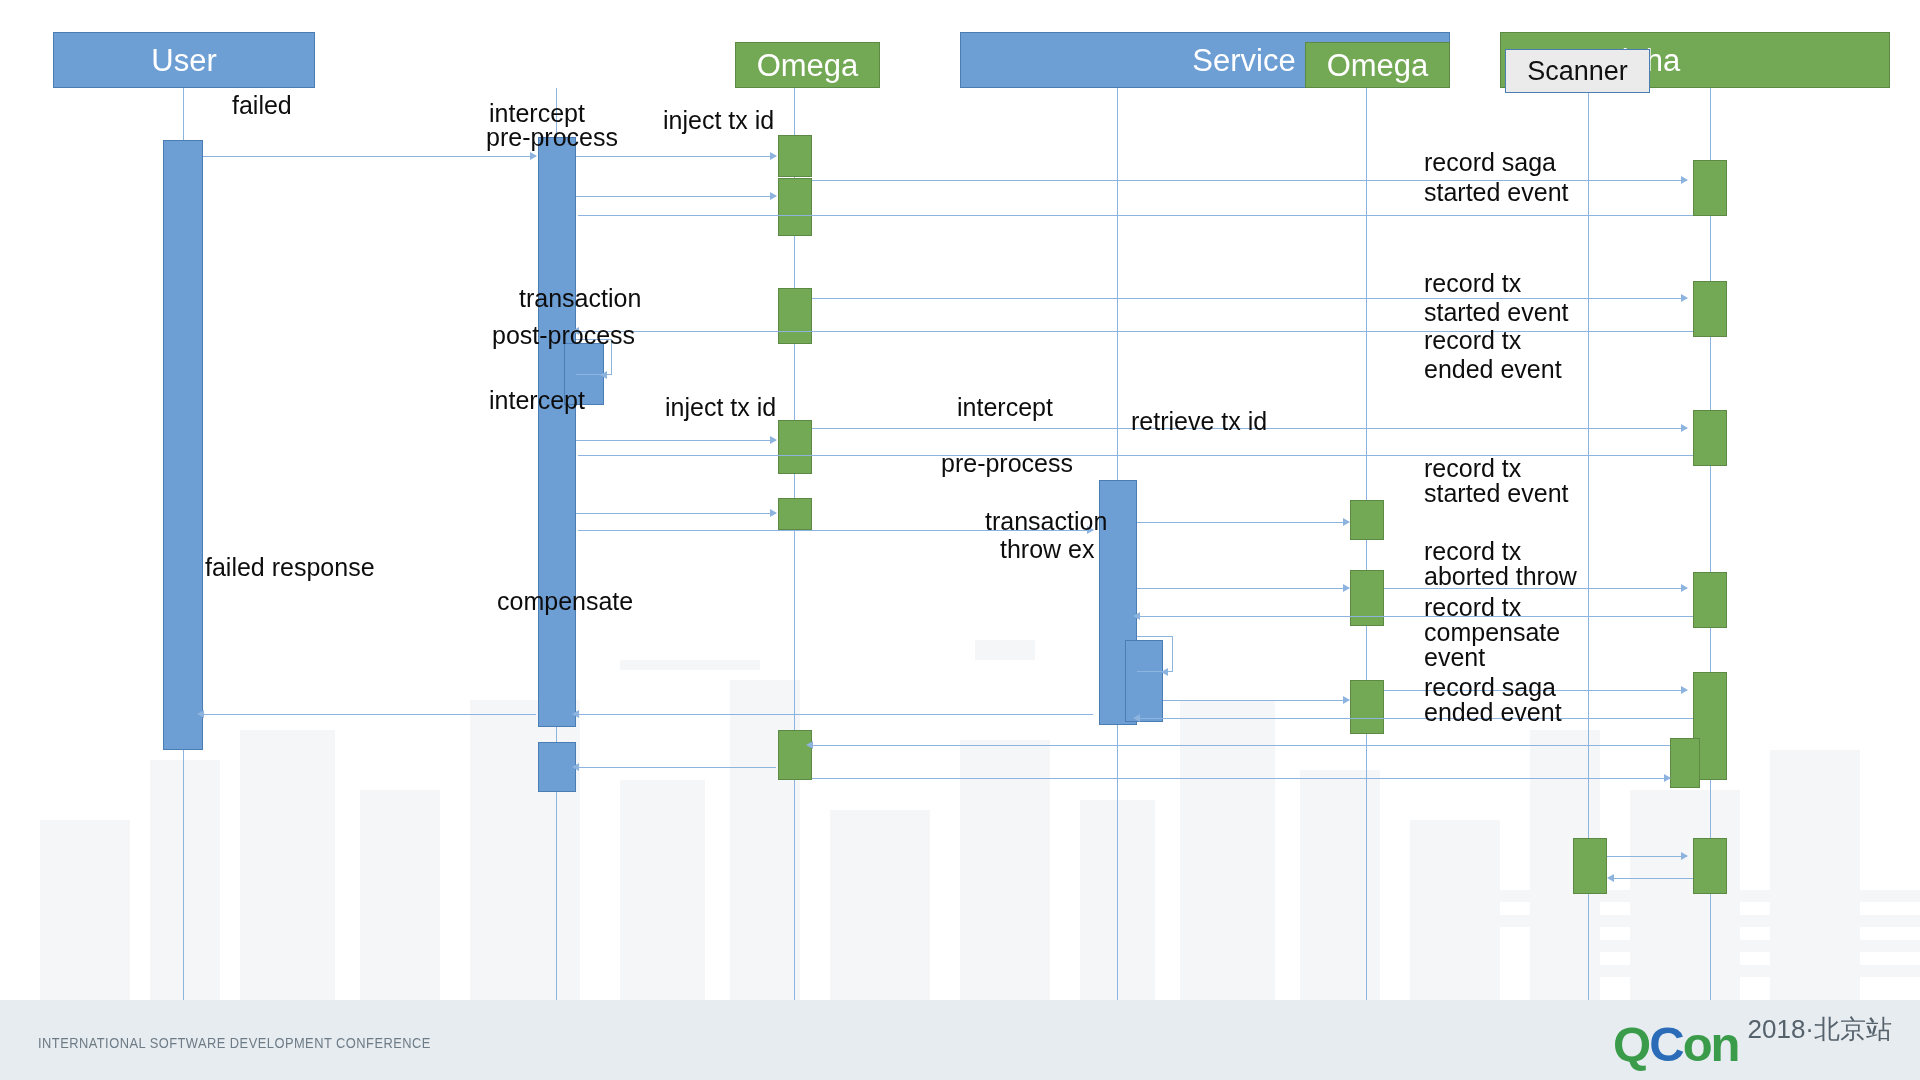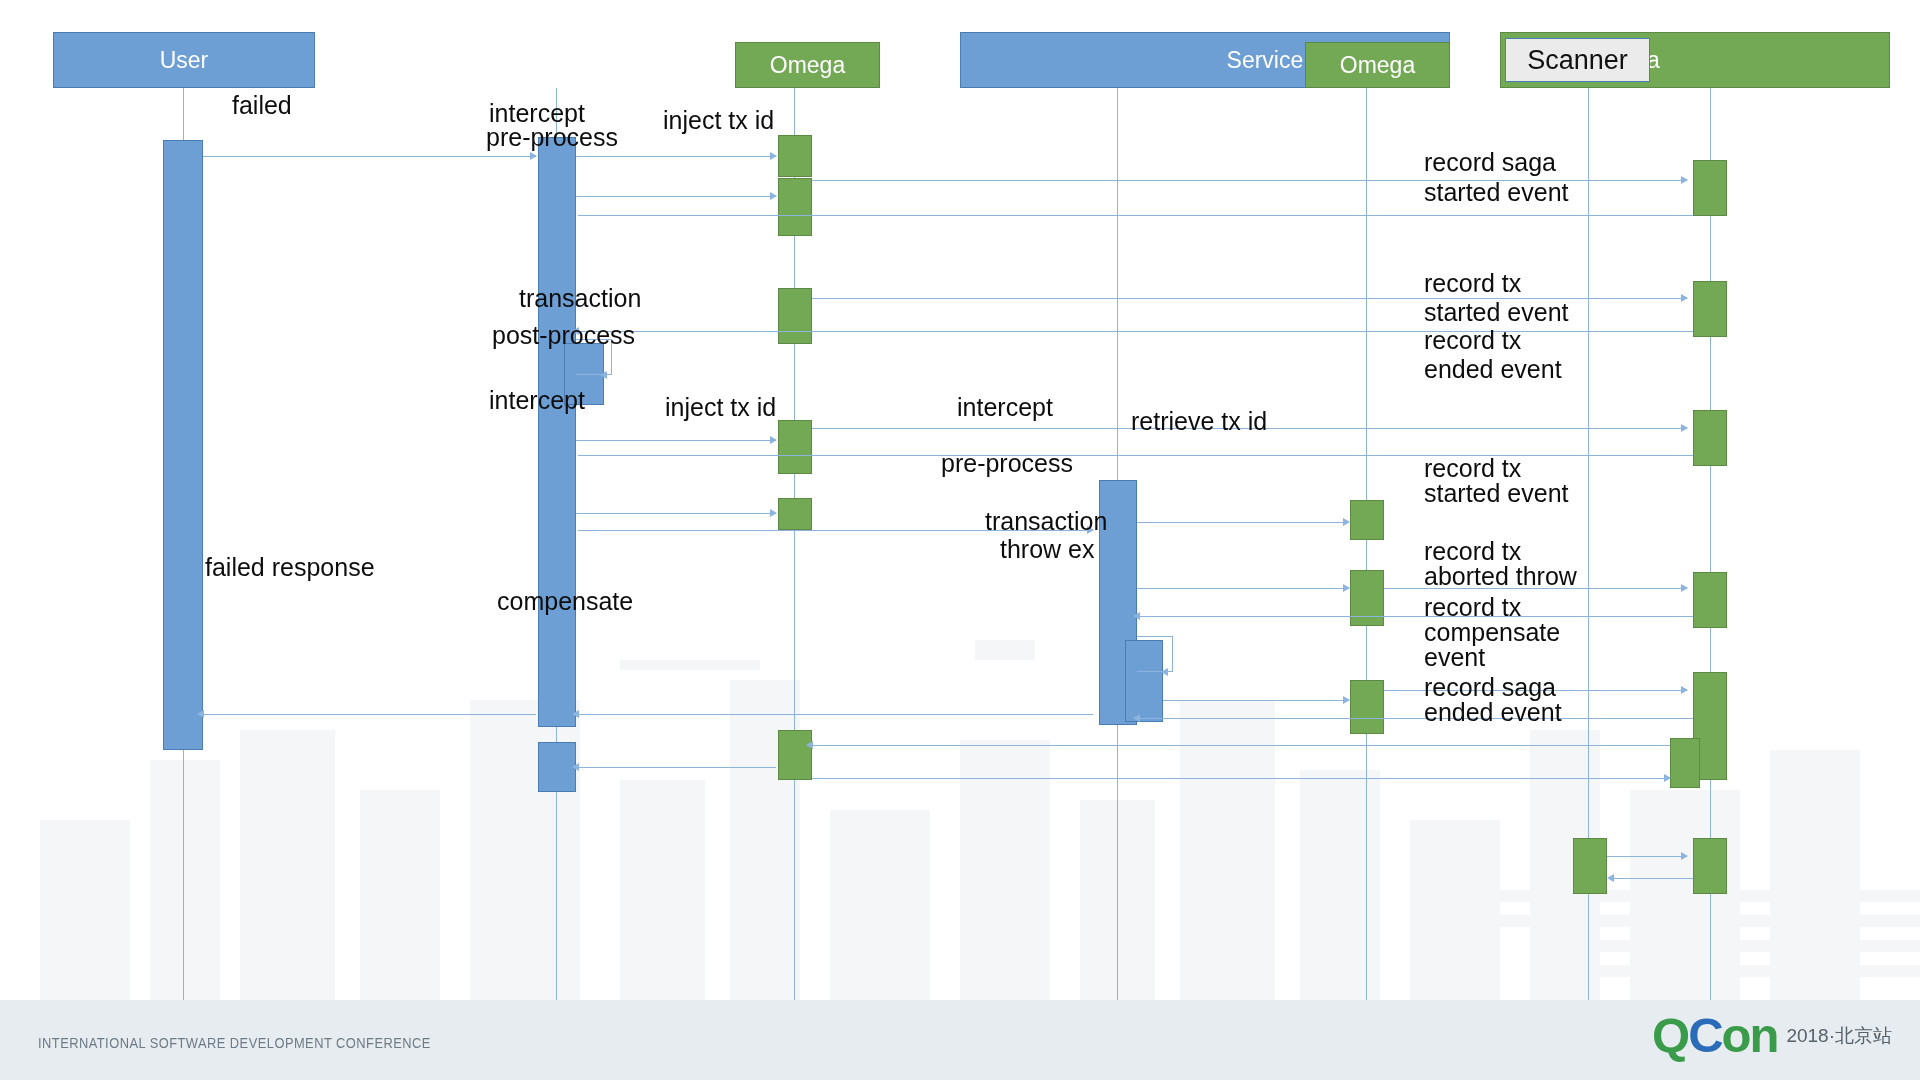--- a/index.html
+++ b/index.html
@@ -10,21 +10,21 @@
   #skyline{position:absolute;left:0;top:640px;width:1920px;height:360px;overflow:hidden;}
   #skyline div{position:absolute;background:#f4f6f8;}
   #footerband{position:absolute;left:0;top:1000px;width:1920px;height:80px;background:#e7ecf0;}
 
   
   .hdr{position:absolute;box-sizing:border-box;border:1px solid #5a8fc8;display:flex;align-items:center;}
   .hdr.blue{background:#6d9ed4;border-color:#4a7db3;}
   .hdr.green{background:#73a council;}
   .hdr.green{background:#73a855;border-color:#5c8a45;}
   .hdr.grey{background:#ebebeb;border-color:#4a7db3;}
-  .hdr span{color:#ffffff;font-size:23px;white-space:nowrap;line-height:1;}
+  .hdr span{color:#ffffff;font-size:31px;white-space:nowrap;line-height:1;}
   .hdr.grey span{color:#111;font-size:27px;}
   .hdr.lbl-right{justify-content:flex-end;padding-right:10px;}
   .hdr.lbl-center{justify-content:center;}
   .hdr.lbl-left{justify-content:flex-start;padding-left:12px;}
 
   
   .lifeline{position:absolute;width:1px;background:#8db3df;}
 
   
   .act{position:absolute;box-sizing:border-box;border:1px solid #4a7db3;background:#6d9ed4;}
@@ -43,21 +43,21 @@
   .lab{position:absolute;color:#0d0d0d;font-size:25px;line-height:30px;white-space:pre;}
 
   
   #footText{position:absolute;left:38px;top:1035px;font-size:14px;letter-spacing:.5px;color:#6d7b86;
             transform:scaleX(.92);transform-origin:left center;white-space:nowrap;}
   #qcon{position:absolute;right:28px;top:1012px;display:flex;align-items:flex-end;}
   #qcon .q{font-size:49px;font-weight:bold;line-height:.95;letter-spacing:-2px;}
   #qcon .q .g1{color:#3a9c4a;}
   #qcon .q .b1{color:#2b6cb8;}
   #qcon .q .g2{color:#3a9c4a;}
-  #qcon .yr{font-size:19px;color:#55616b;margin:0 0 10px 9px;white-space:nowrap;}
+  #qcon .yr{font-size:26px;color:#55616b;margin:0 0 21px 9px;white-space:nowrap;}
 </style>
 </head>
 <body>
 
 <div id="stage">
 
   <div id="skyline">
     <div style="left:40px;top:180px;width:90px;height:180px;"></div>
     <div style="left:150px;top:120px;width:70px;height:240px;"></div>
     <div style="left:240px;top:90px;width:95px;height:270px;"></div>
@@ -102,21 +102,21 @@
   <div class="hdr blue lbl-right" style="left:960px;top:32px;width:490px;height:56px;">
     <span style="margin-right:114px;">Service B</span>
   </div>
   <div class="hdr green lbl-center" style="left:1305px;top:42px;width:145px;height:46px;">
     <span>Omega</span>
   </div>
 
   <div class="hdr green lbl-left" style="left:1500px;top:32px;width:390px;height:56px;">
     <span style="margin-left:88px;">Alpha</span>
   </div>
-  <div class="hdr grey lbl-center" style="left:1505px;top:38px;width:145px;height:44px;">
+  <div class="hdr grey lbl-center" style="left:1505px;top:49px;width:145px;height:44px;">
     <span>Scanner</span>
   </div>
 
   <div class="act" style="left:163px;top:140px;width:40px;height:610px;"></div>
 
   <div class="act" style="left:538px;top:137px;width:38px;height:590px;"></div>
   <div class="act" style="left:564px;top:343px;width:40px;height:62px;"></div>
   <div class="act" style="left:538px;top:742px;width:38px;height:50px;"></div>
 
   <div class="act g" style="left:778px;top:135px;width:34px;height:42px;"></div>

